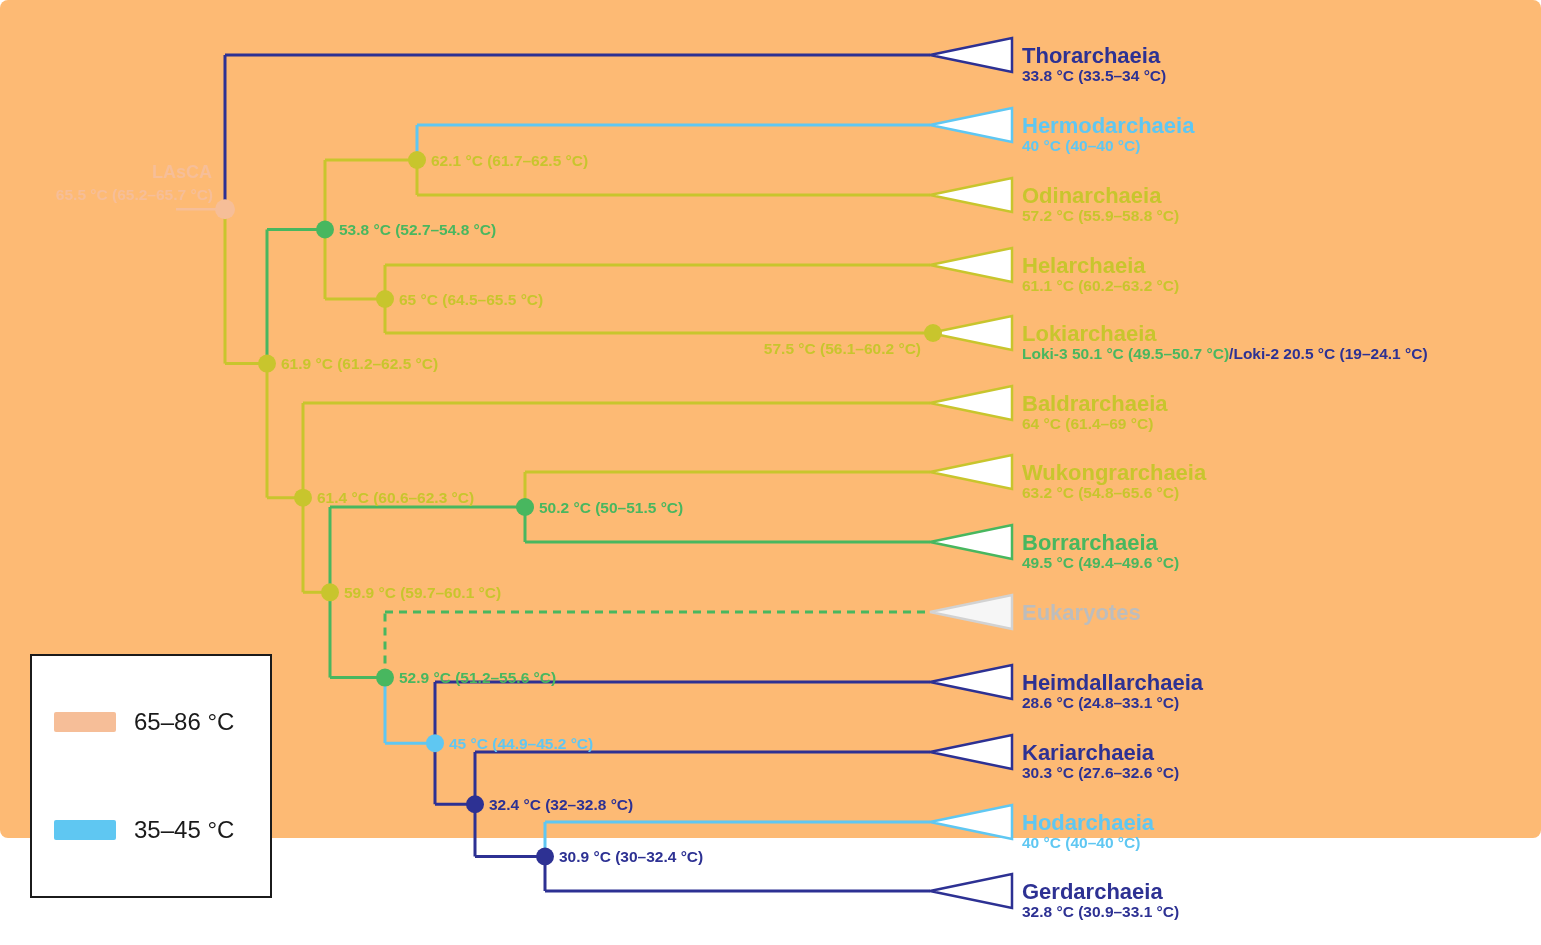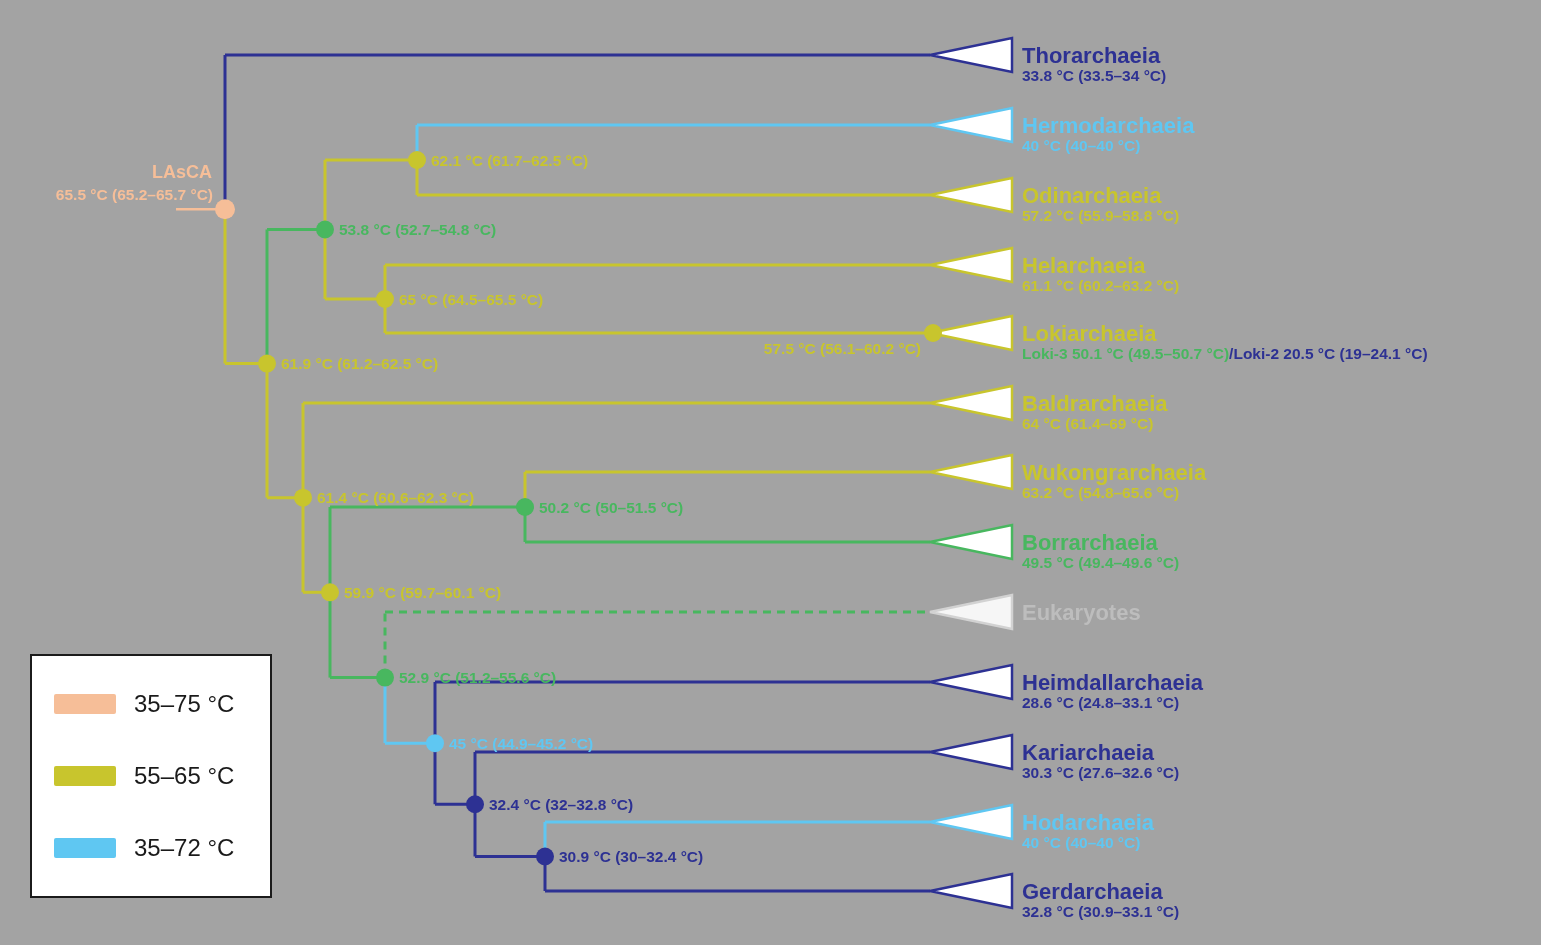--- a/index.html
+++ b/index.html
@@ -1,17 +1,17 @@
 <!DOCTYPE html>
 <html><head>
 <meta charset="utf-8">
 <style>
   html,body{margin:0;padding:0;background:#ffffff;}
   body{width:1541px;height:945px;overflow:hidden;font-family:"Liberation Sans","DejaVu Sans",sans-serif;}
-  .figure{position:relative;width:1541px;height:945px;background:#a3a3a3;}
+  .figure{position:relative;width:1541px;height:838px;background:#fdba74;border-radius:8px;}
   #tree-svg{position:absolute;left:0;top:0;}
   #tree-svg text{font-family:"Liberation Sans","DejaVu Sans",sans-serif;}
   .legend{position:absolute;left:30px;top:654px;width:242px;height:244px;border:2px solid #1b1b1b;
           background:#fff;box-sizing:border-box;padding:12px 0 12px 22px;
           display:flex;flex-direction:column;justify-content:space-around;z-index:2;}
   .legend-row{display:flex;align-items:center;gap:18px;height:40px;}
   .swatch{width:62px;height:20px;border-radius:2px;display:inline-block;flex:0 0 auto;}
   .legend-label{font-size:24px;color:#1a1a1a;line-height:1;}
 </style>
 </head>
@@ -131,24 +131,20 @@
       <text x="489" y="809.75" fill="#2D3193" font-size="15.5" font-weight="bold">32.4 °C (32–32.8 °C)</text>
       <circle cx="545" cy="856.5" r="9" fill="#2D3193"></circle>
       <text x="559" y="862" fill="#2D3193" font-size="15.5" font-weight="bold">30.9 °C (30–32.4 °C)</text>
       <circle cx="933" cy="333" r="9" fill="#C8C52D"></circle>
       <text x="921" y="354" fill="#C8C52D" font-size="15.5" font-weight="bold" text-anchor="end">57.5 °C (56.1–60.2 °C)</text>
     </svg>
 
   <div class="legend">
     <div class="legend-row">
       <span class="swatch" style="background: rgb(246, 190, 152);"></span>
-      <span class="legend-label">35–75 °C</span>
-    </div>
-    <div class="legend-row">
-      <span class="swatch" style="background: rgb(200, 197, 45);"></span>
-      <span class="legend-label">55–65 °C</span>
+      <span class="legend-label">65–86 °C</span>
     </div>
     <div class="legend-row">
       <span class="swatch" style="background: rgb(95, 199, 242);"></span>
-      <span class="legend-label">35–72 °C</span>
+      <span class="legend-label">35–45 °C</span>
     </div>
   </div>
 </div>
 
 </body></html>

